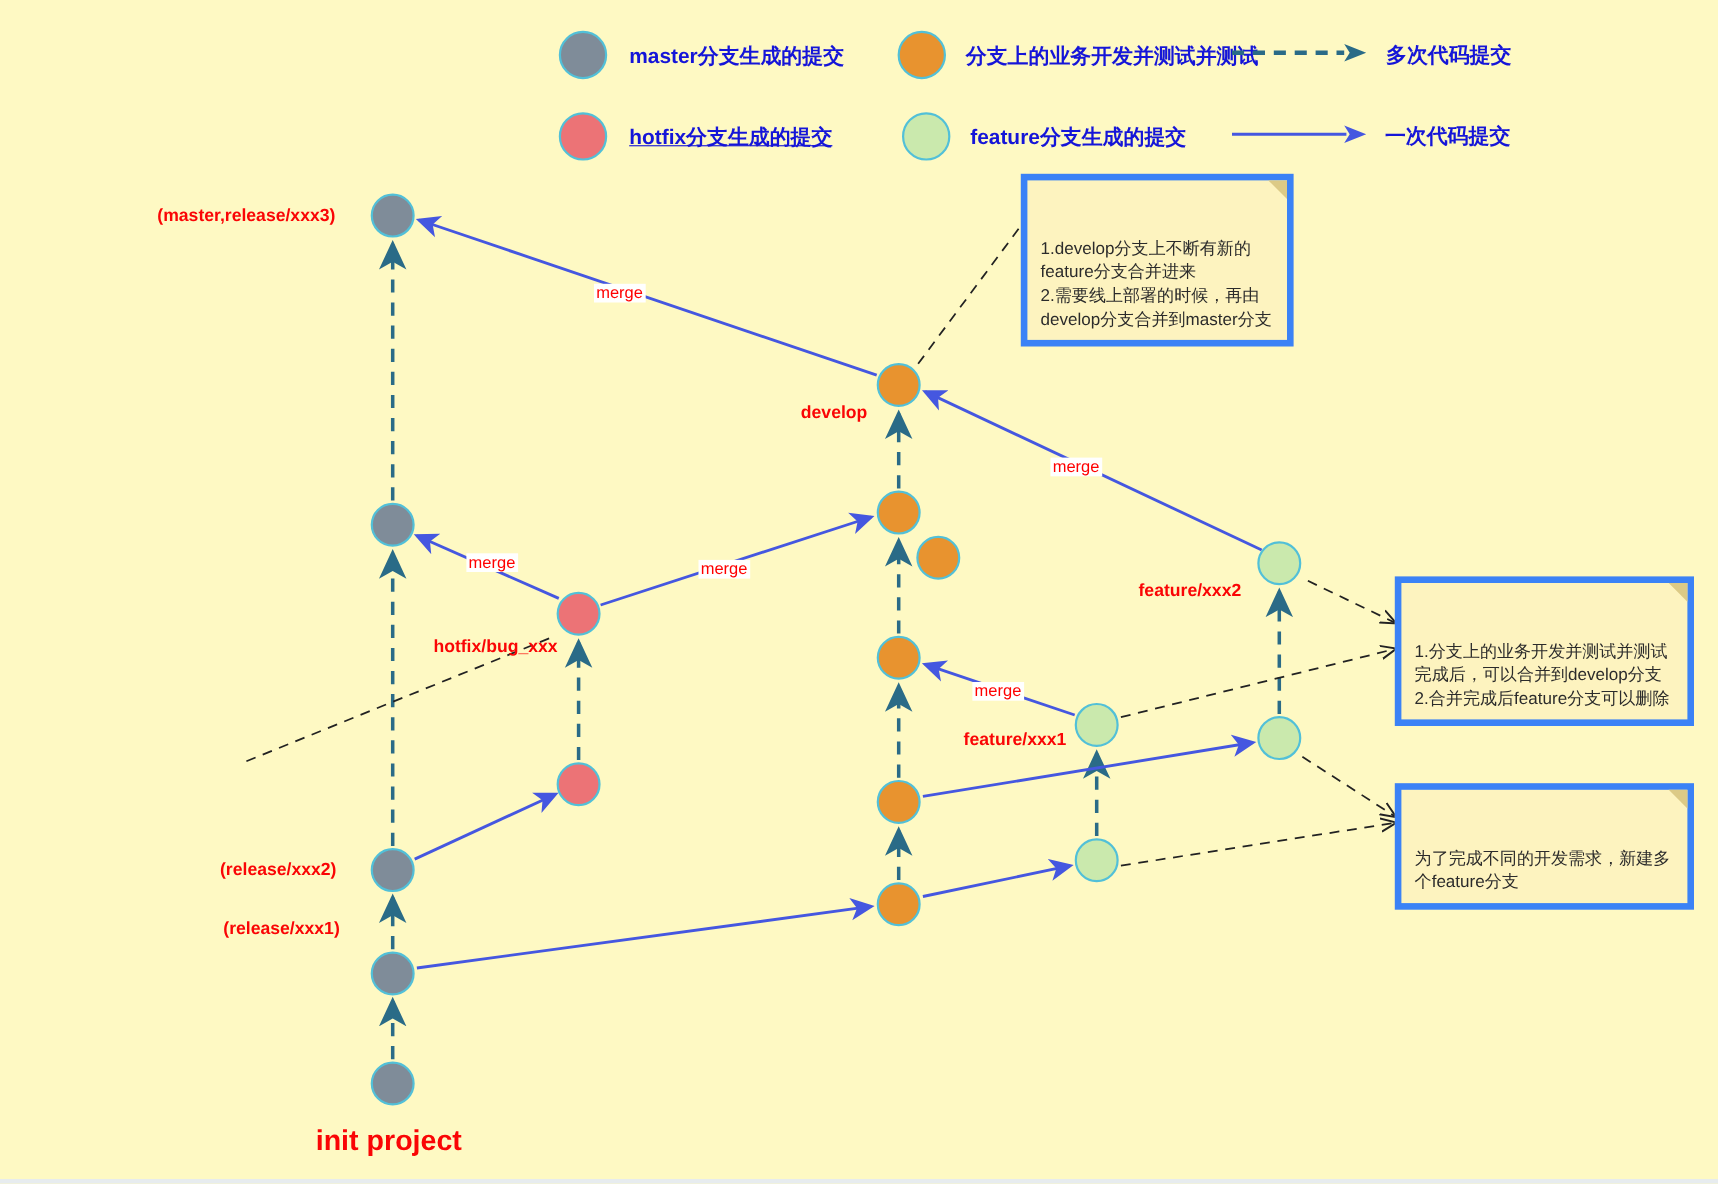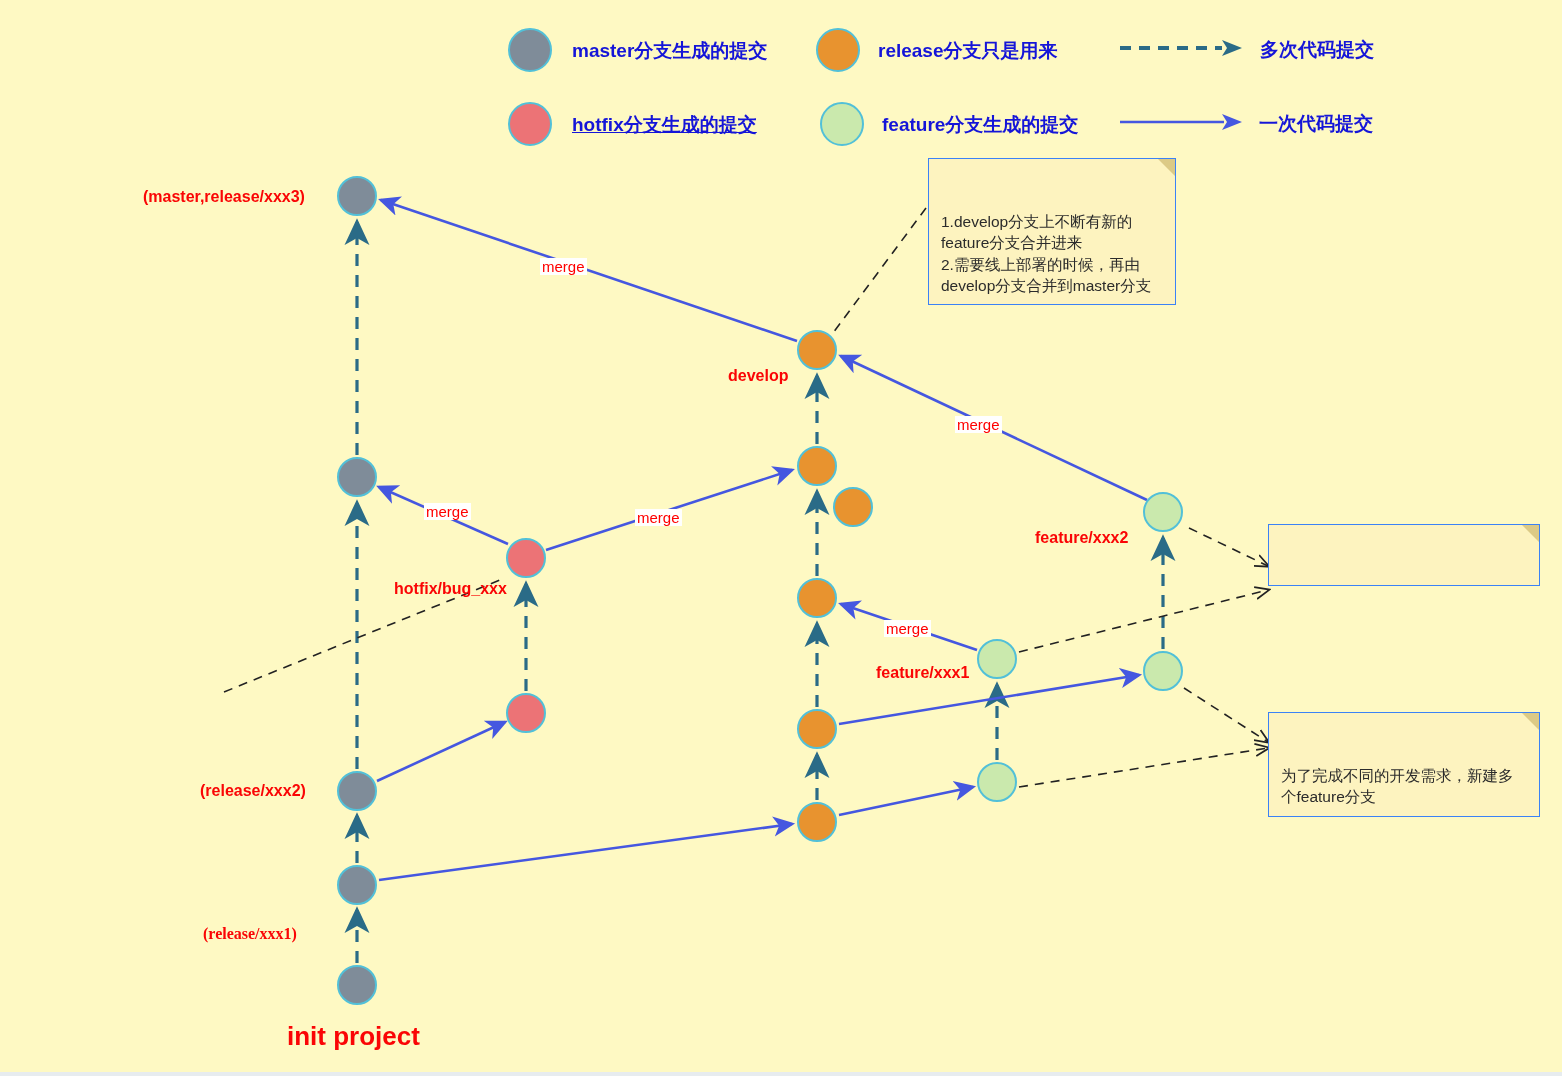--- a/index.html
+++ b/index.html
@@ -50,21 +50,21 @@
     background: #ffffff;
     font-size: 15px;
     padding: 0 2px;
     white-space: nowrap;
     line-height: 1.15;
   }
 
   .note {
     position: absolute;
     background: #fdf3bf;
-    border: 1px solid #3b82f6;
+    border: 6px solid #3b82f6;
     box-sizing: border-box;
     font-size: 15.5px;
     color: #2b2b2b;
     line-height: 1.38;
     padding: 9px 10px 8px 12px;
     white-space: pre-line;
   }
   .note .fold {
     position: absolute;
     top: 0; right: 0;
@@ -161,21 +161,21 @@
       <line x1="1019" y1="787" x2="1268" y2="748" marker-end="url(#ah-thin)"></line>
     </g>
   </svg>
 
   <div class="legend-item" style="left:508px; top:28px;">
     <span class="legend-dot" style="left:0; top:0; background:#7f8c99;"></span>
     <span class="legend-text" style="left:64px; top:10px;">master分支生成的提交</span>
   </div>
   <div class="legend-item" style="left:816px; top:28px;">
     <span class="legend-dot" style="left:0; top:0; background:#e8932f;"></span>
-    <span class="legend-text" style="left:62px; top:10px;">release分支只是用来</span>
+    <span class="legend-text" style="left:62px; top:10px;">分支上的业务开发并测试并测试</span>
   </div>
   <div class="legend-item" style="left:508px; top:102px;">
     <span class="legend-dot" style="left:0; top:0; background:#ec7376;"></span>
     <span class="legend-text" style="left:64px; top:10px;text-decoration:underline;">hotfix分支生成的提交</span>
   </div>
   <div class="legend-item" style="left:820px; top:102px;">
     <span class="legend-dot" style="left:0; top:0; background:#cae9ad;"></span>
     <span class="legend-text" style="left:62px; top:10px;">feature分支生成的提交</span>
   </div>
 
@@ -210,21 +210,21 @@
   <span class="node develop" style="left:833px; top:487px; width:40px; height:40px;"></span>
   <span class="node develop" style="left:797px; top:330px; width:40px; height:40px;"></span>
 
   <span class="node feature" style="left:977px; top:762px; width:40px; height:40px;"></span>
   <span class="node feature" style="left:977px; top:639px; width:40px; height:40px;"></span>
   <span class="node feature" style="left:1143px; top:651px; width:40px; height:40px;"></span>
   <span class="node feature" style="left:1143px; top:492px; width:40px; height:40px;"></span>
 
   <span class="lbl" style="left:143px; top:188px;">(master,release/xxx3)</span>
   <span class="lbl" style="left:200px; top:782px;">(release/xxx2)</span>
-  <span class="lbl" style="left:203px; top:925px;font-family:Liberation Serif, serif;">(release/xxx1)</span>
+  <span class="lbl" style="left:203px; top:836px;">(release/xxx1)</span>
   <span class="lbl big" style="left:287px; top:1022px;">init project</span>
   <span class="lbl" style="left:728px; top:367px;">develop</span>
   <span class="lbl" style="left:394px; top:580px;">hotfix/bug_xxx</span>
   <span class="lbl" style="left:876px; top:664px;">feature/xxx1</span>
   <span class="lbl" style="left:1035px; top:529px;">feature/xxx2</span>
 
   <span class="merge" style="left:540px; top:258px;">merge</span>
   <span class="merge" style="left:424px; top:503px;">merge</span>
   <span class="merge" style="left:635px; top:509px;">merge</span>
   <span class="merge" style="left:955px; top:416px;">merge</span>
@@ -235,20 +235,23 @@
     <span class="fold"></span>
     <span>1.develop分支上不断有新的
 feature分支合并进来
 2.需要线上部署的时候，再由
 develop分支合并到master分支</span>
   </div>
 
 
   <div class="note" style="left:1268px; top:524px; width:272px;">
     <span class="fold"></span>
+    <span>1.分支上的业务开发并测试并测试
+完成后，可以合并到develop分支
+2.合并完成后feature分支可以删除</span>
   </div>
 
   <div class="note" style="left:1268px; top:712px; width:272px;">
     <span class="fold"></span>
     <span>为了完成不同的开发需求，新建多
 个feature分支</span>
   </div>
 
 </div>
 

